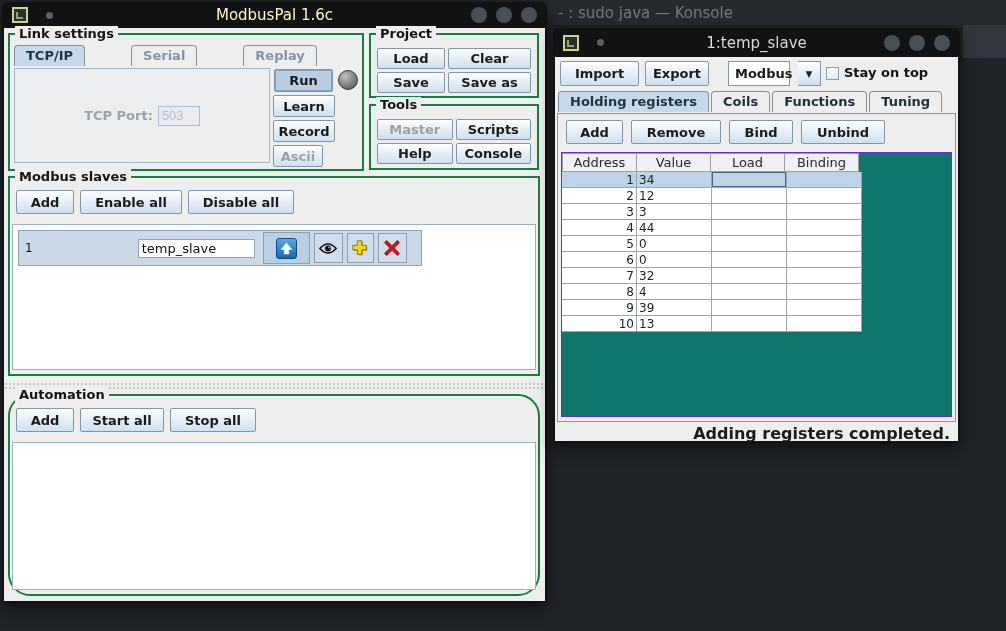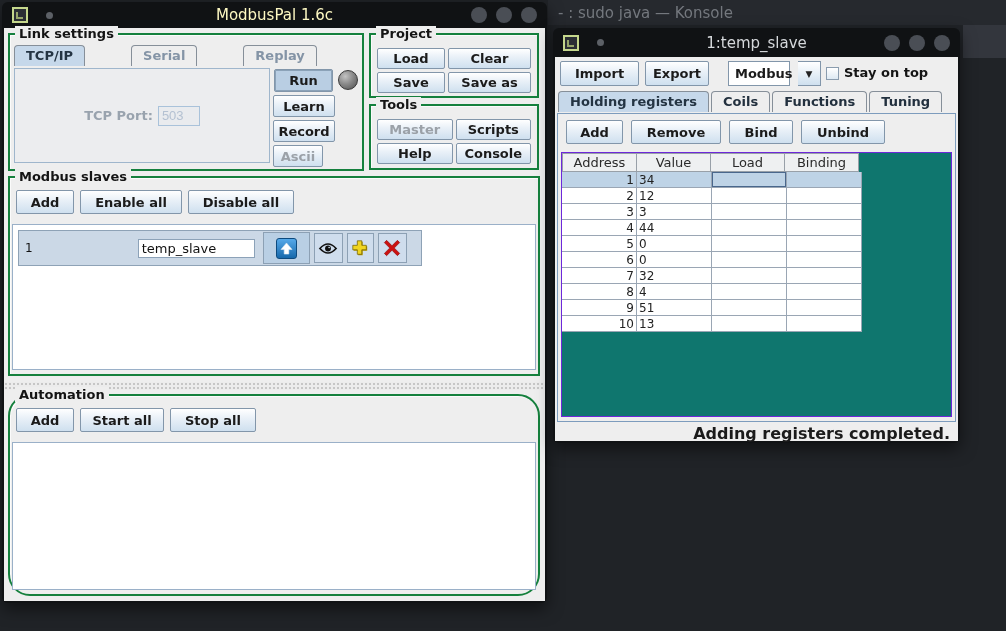--- a/index.html
+++ b/index.html
@@ -298,21 +298,21 @@
                 <div class="td bind"></div>
               </div>
               <div class="tr">
                 <div class="td addr">8</div>
                 <div class="td val">4</div>
                 <div class="td name"></div>
                 <div class="td bind"></div>
               </div>
               <div class="tr">
                 <div class="td addr">9</div>
-                <div class="td val">51</div>
+                <div class="td val">39</div>
                 <div class="td name"></div>
                 <div class="td bind"></div>
               </div>
               <div class="tr">
                 <div class="td addr">10</div>
                 <div class="td val">13</div>
                 <div class="td name"></div>
                 <div class="td bind"></div>
               </div>
             </div>

